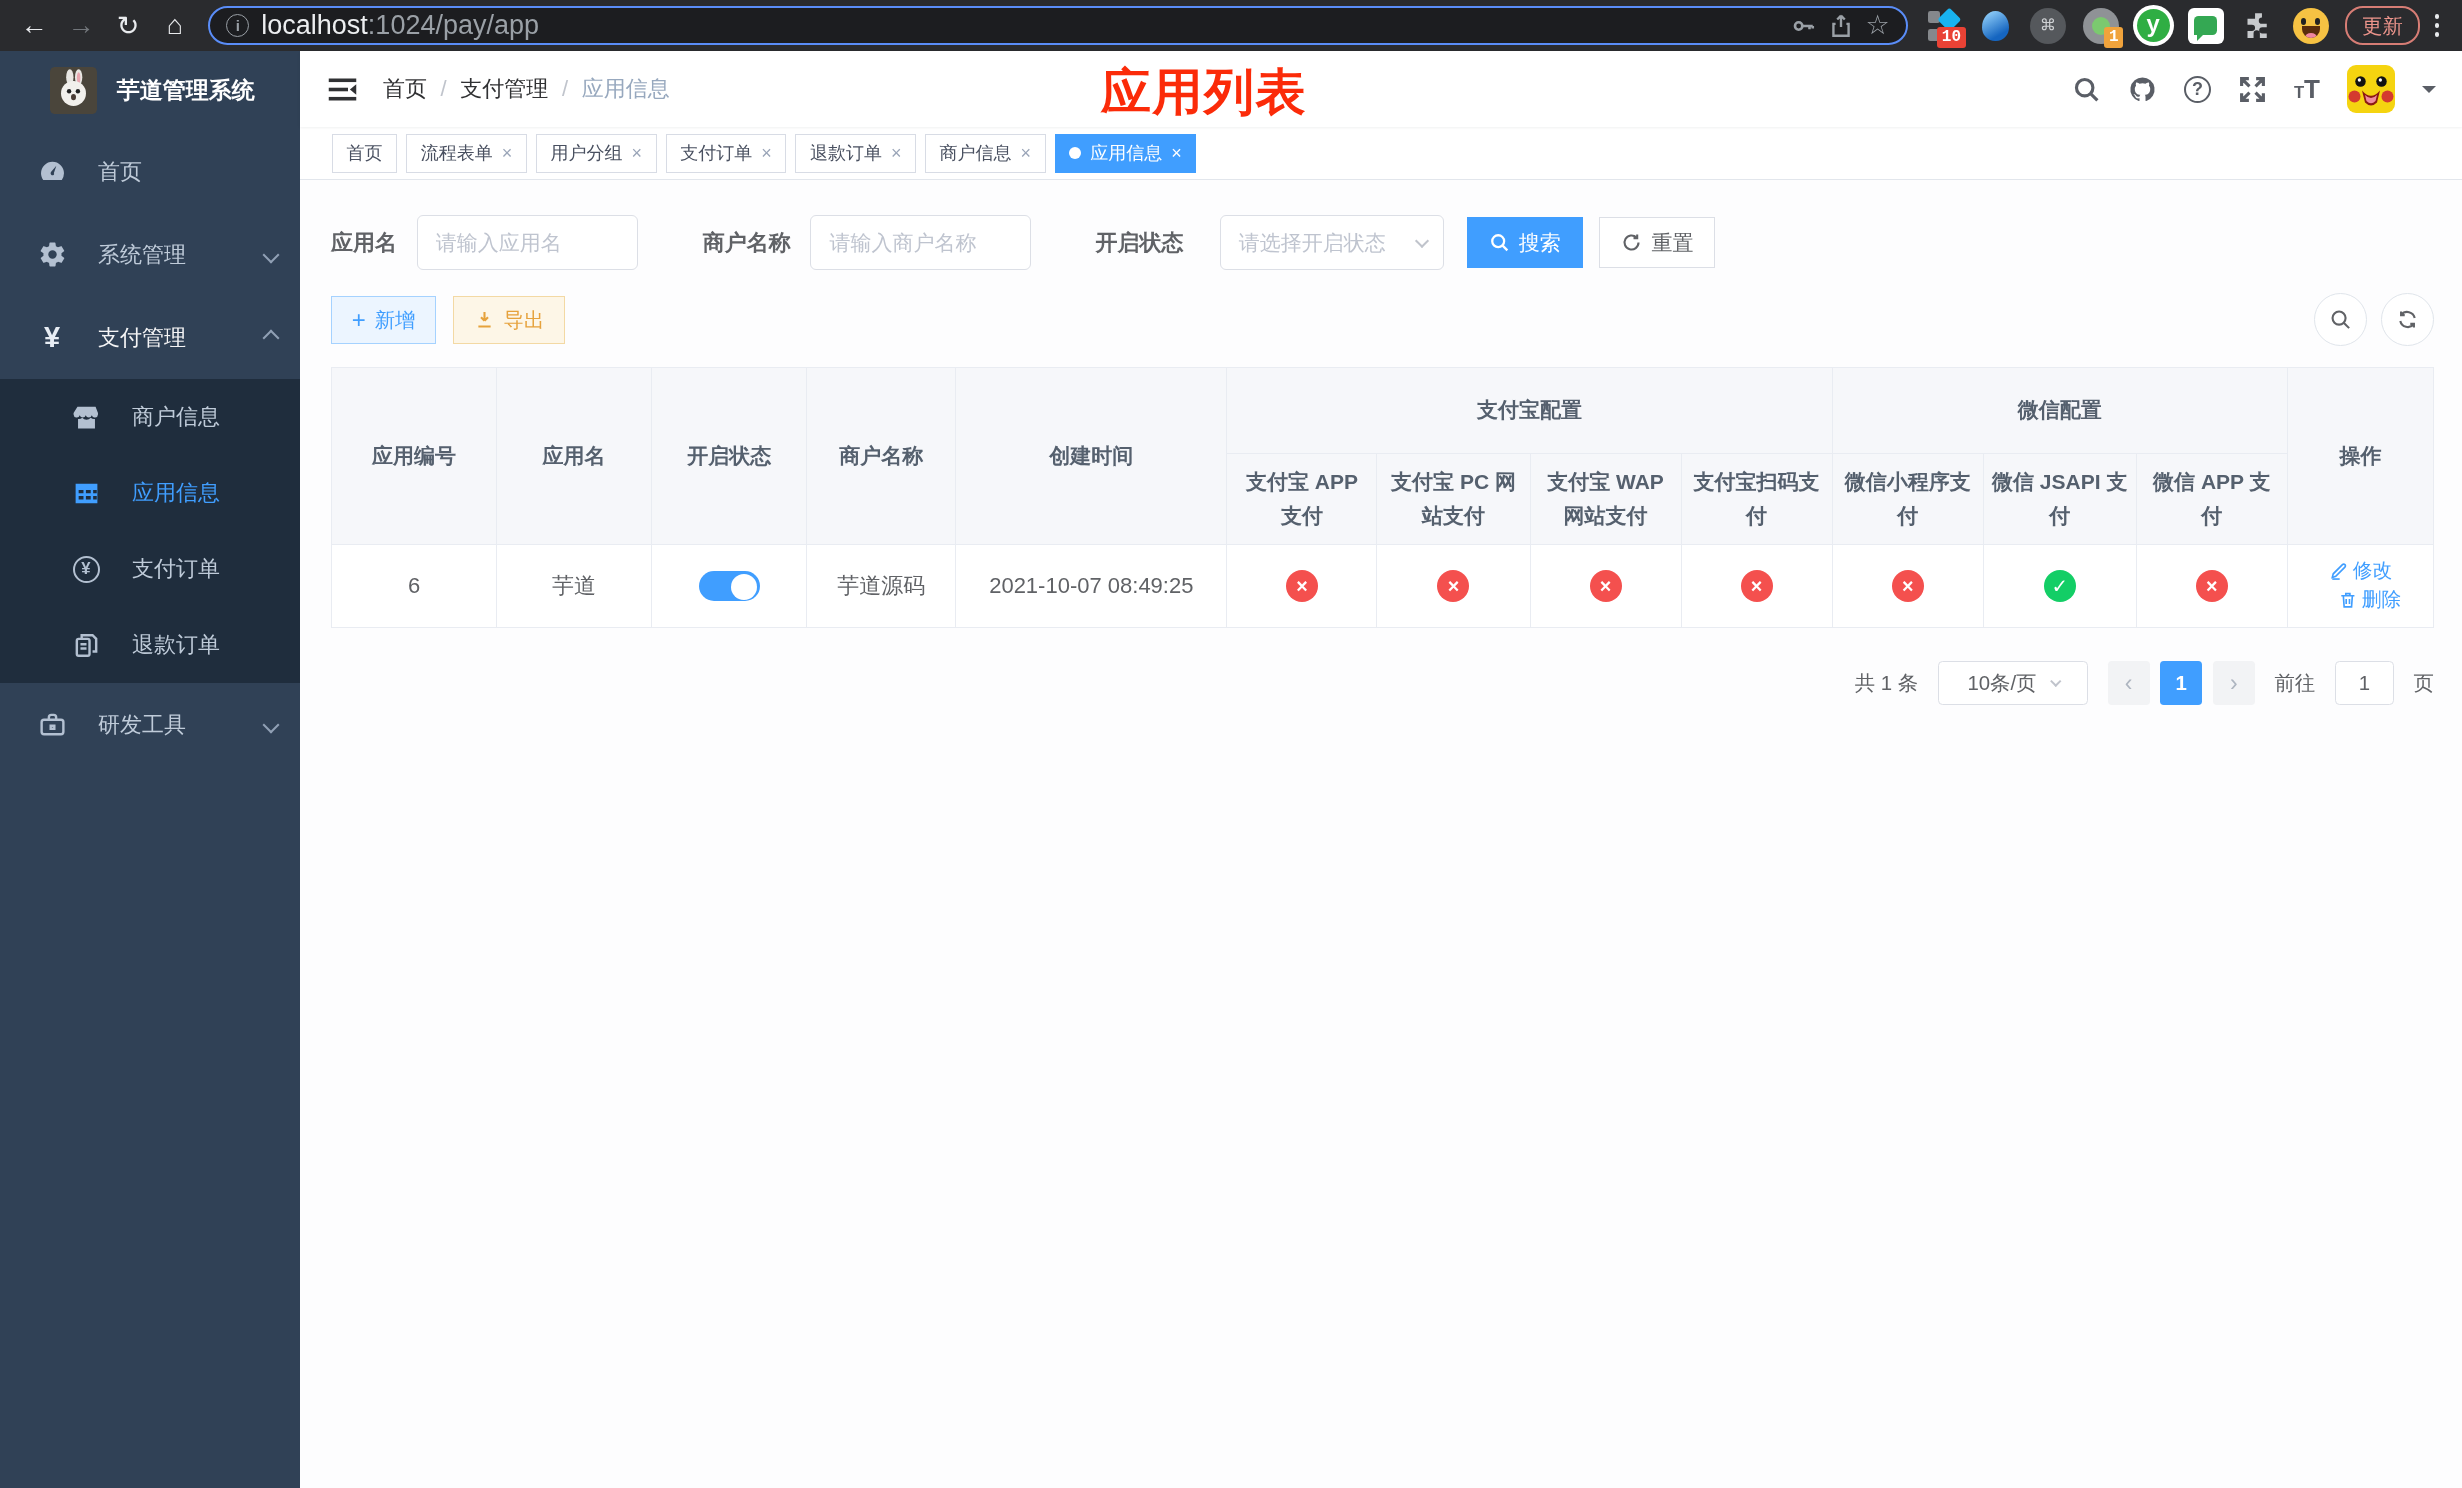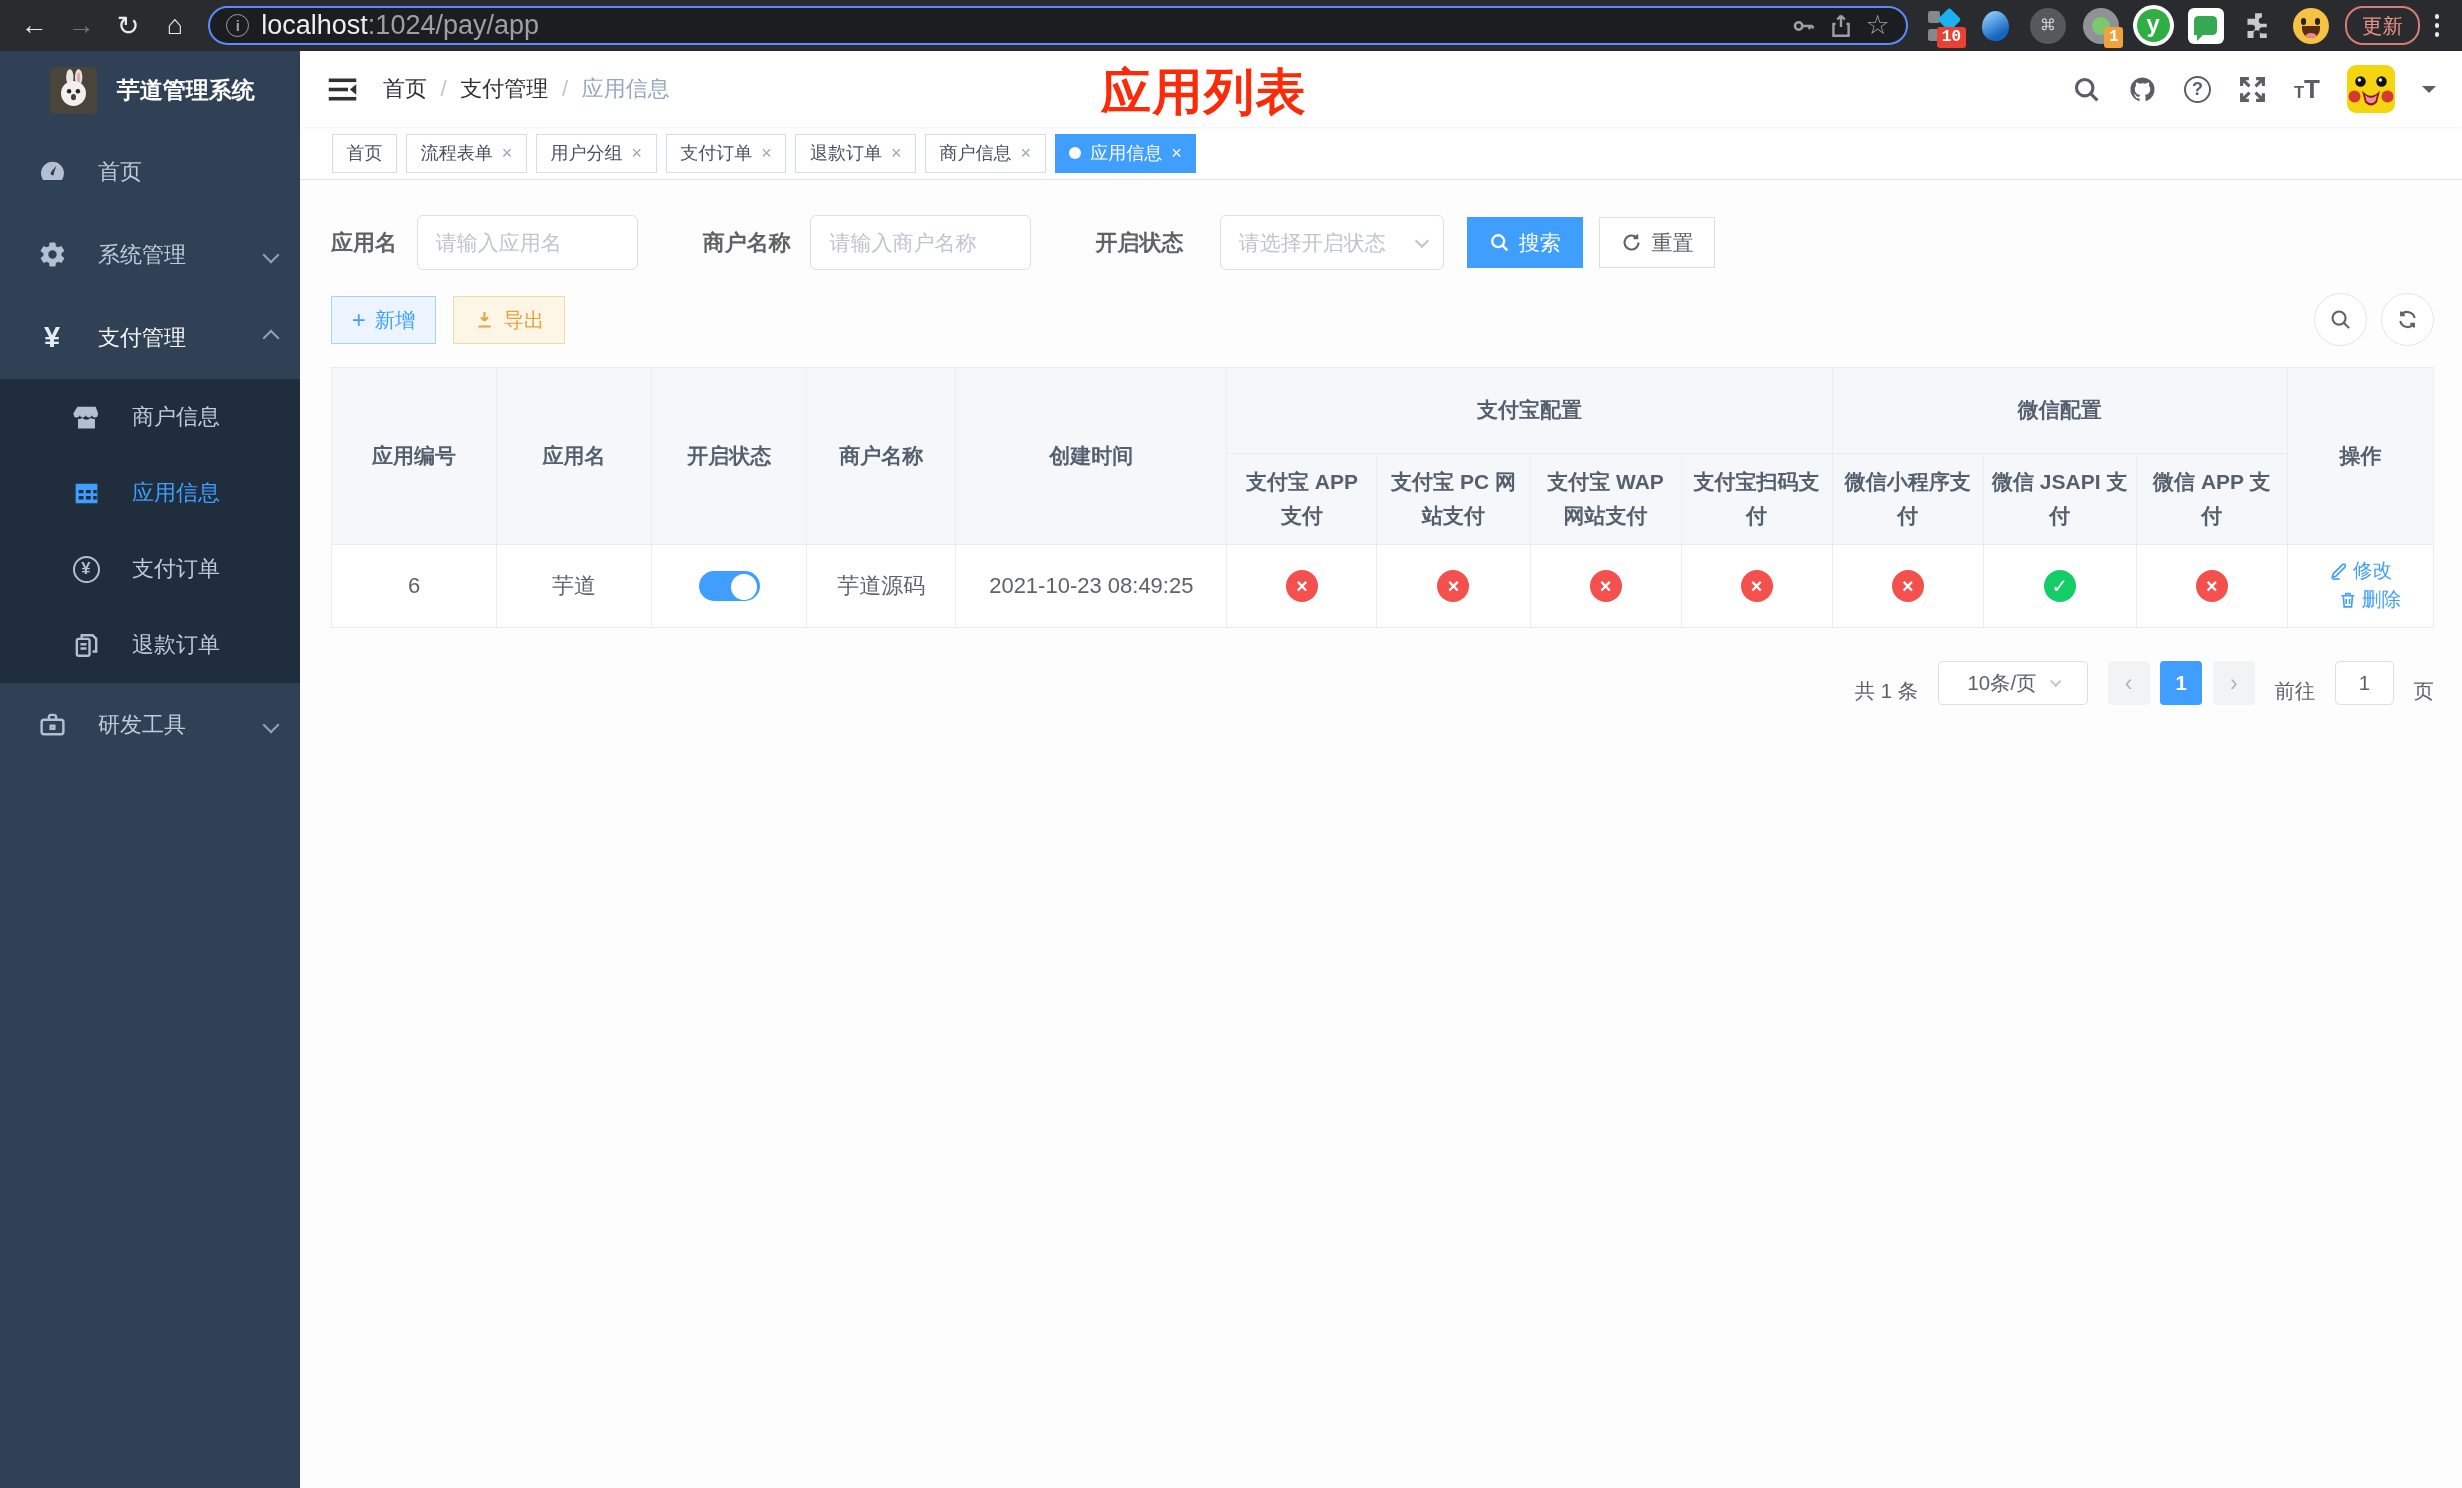--- a/index.html
+++ b/index.html
@@ -128,21 +128,21 @@
   .switch { width:61px; height:30px; border-radius:15px; background:#409EFF; position:relative; display:inline-block; vertical-align:middle; cursor:pointer; }
   .switch i { position:absolute; right:2.3px; top:2.3px; width:26px; height:26px; border-radius:50%; background:#fff; }
   .status-circle { width:32px; height:32px; border-radius:50%; display:inline-flex; align-items:center; justify-content:center; color:#fff; font-size:19.7px; font-weight:700; line-height:1; }
   .status-circle.cross { background:#f4504e; }
   .status-circle.check { background:#13ce66; }
   .op-link { color:#409EFF; font-size:19.7px; text-decoration:none; display:inline-flex; align-items:center; gap:4.5px; cursor:pointer; white-space:nowrap; }
   .op-link svg { width:19.7px; height:19.7px; }
   .op-link + .op-link { margin-left:18px; }
 
   
-  .pager { display:flex; align-items:flex-end; justify-content:flex-end; margin-top:33px; gap:19.7px; color:#606266; font-size:20.4px; }
+  .pager { display:flex; align-items:center; justify-content:flex-end; margin-top:33px; gap:19.7px; color:#606266; font-size:20.4px; }
   .pg-select { width:150px; height:44px; border:1.5px solid #dcdfe6; border-radius:4.5px; background:#fff; display:flex; align-items:center; justify-content:center; gap:13.6px; cursor:pointer; }
   .pg-select .chev { width:8.3px; height:8.3px; color:#c0c4cc; transform:rotate(45deg) translateY(-2.3px); }
   .pg-btn { width:42px; height:44px; border-radius:3.8px; background:#f2f3f5; color:#aeb5c0; font-size:23px; display:flex; align-items:center; justify-content:center; cursor:pointer; }
   .pg-page { width:42px; height:44px; border-radius:3.8px; background:#409EFF; color:#fff; font-size:20.4px; font-weight:700; display:flex; align-items:center; justify-content:center; cursor:pointer; }
   .pg-goto-input { width:59px; height:44px; border:1.5px solid #dcdfe6; border-radius:4.5px; text-align:center; font-size:20.4px; color:#606266; outline:none; font-family:inherit; }
   .pg-group { display:flex; gap:10.6px; }
 </style>
 </head>
 <body>
 
@@ -499,21 +499,21 @@
           <th>支付宝扫码支付</th>
           <th>微信小程序支付</th>
           <th>微信 JSAPI 支付</th>
           <th>微信 APP 支付</th>
         </tr>
         <tr>
           <td>6</td>
           <td>芋道</td>
           <td><span class="switch"><i></i></span></td>
           <td>芋道源码</td>
-          <td>2021-10-23 08:49:25</td>
+          <td>2021-10-07 08:49:25</td>
           <td><span class="status-circle cross">×</span></td>
           <td><span class="status-circle cross">×</span></td>
           <td><span class="status-circle cross">×</span></td>
           <td><span class="status-circle cross">×</span></td>
           <td><span class="status-circle cross">×</span></td>
           <td><span class="status-circle check">✓</span></td>
           <td><span class="status-circle cross">×</span></td>
           <td>
             <a class="op-link">
               <svg viewBox="0 0 24 24" fill="none" stroke="currentColor" stroke-width="2">

